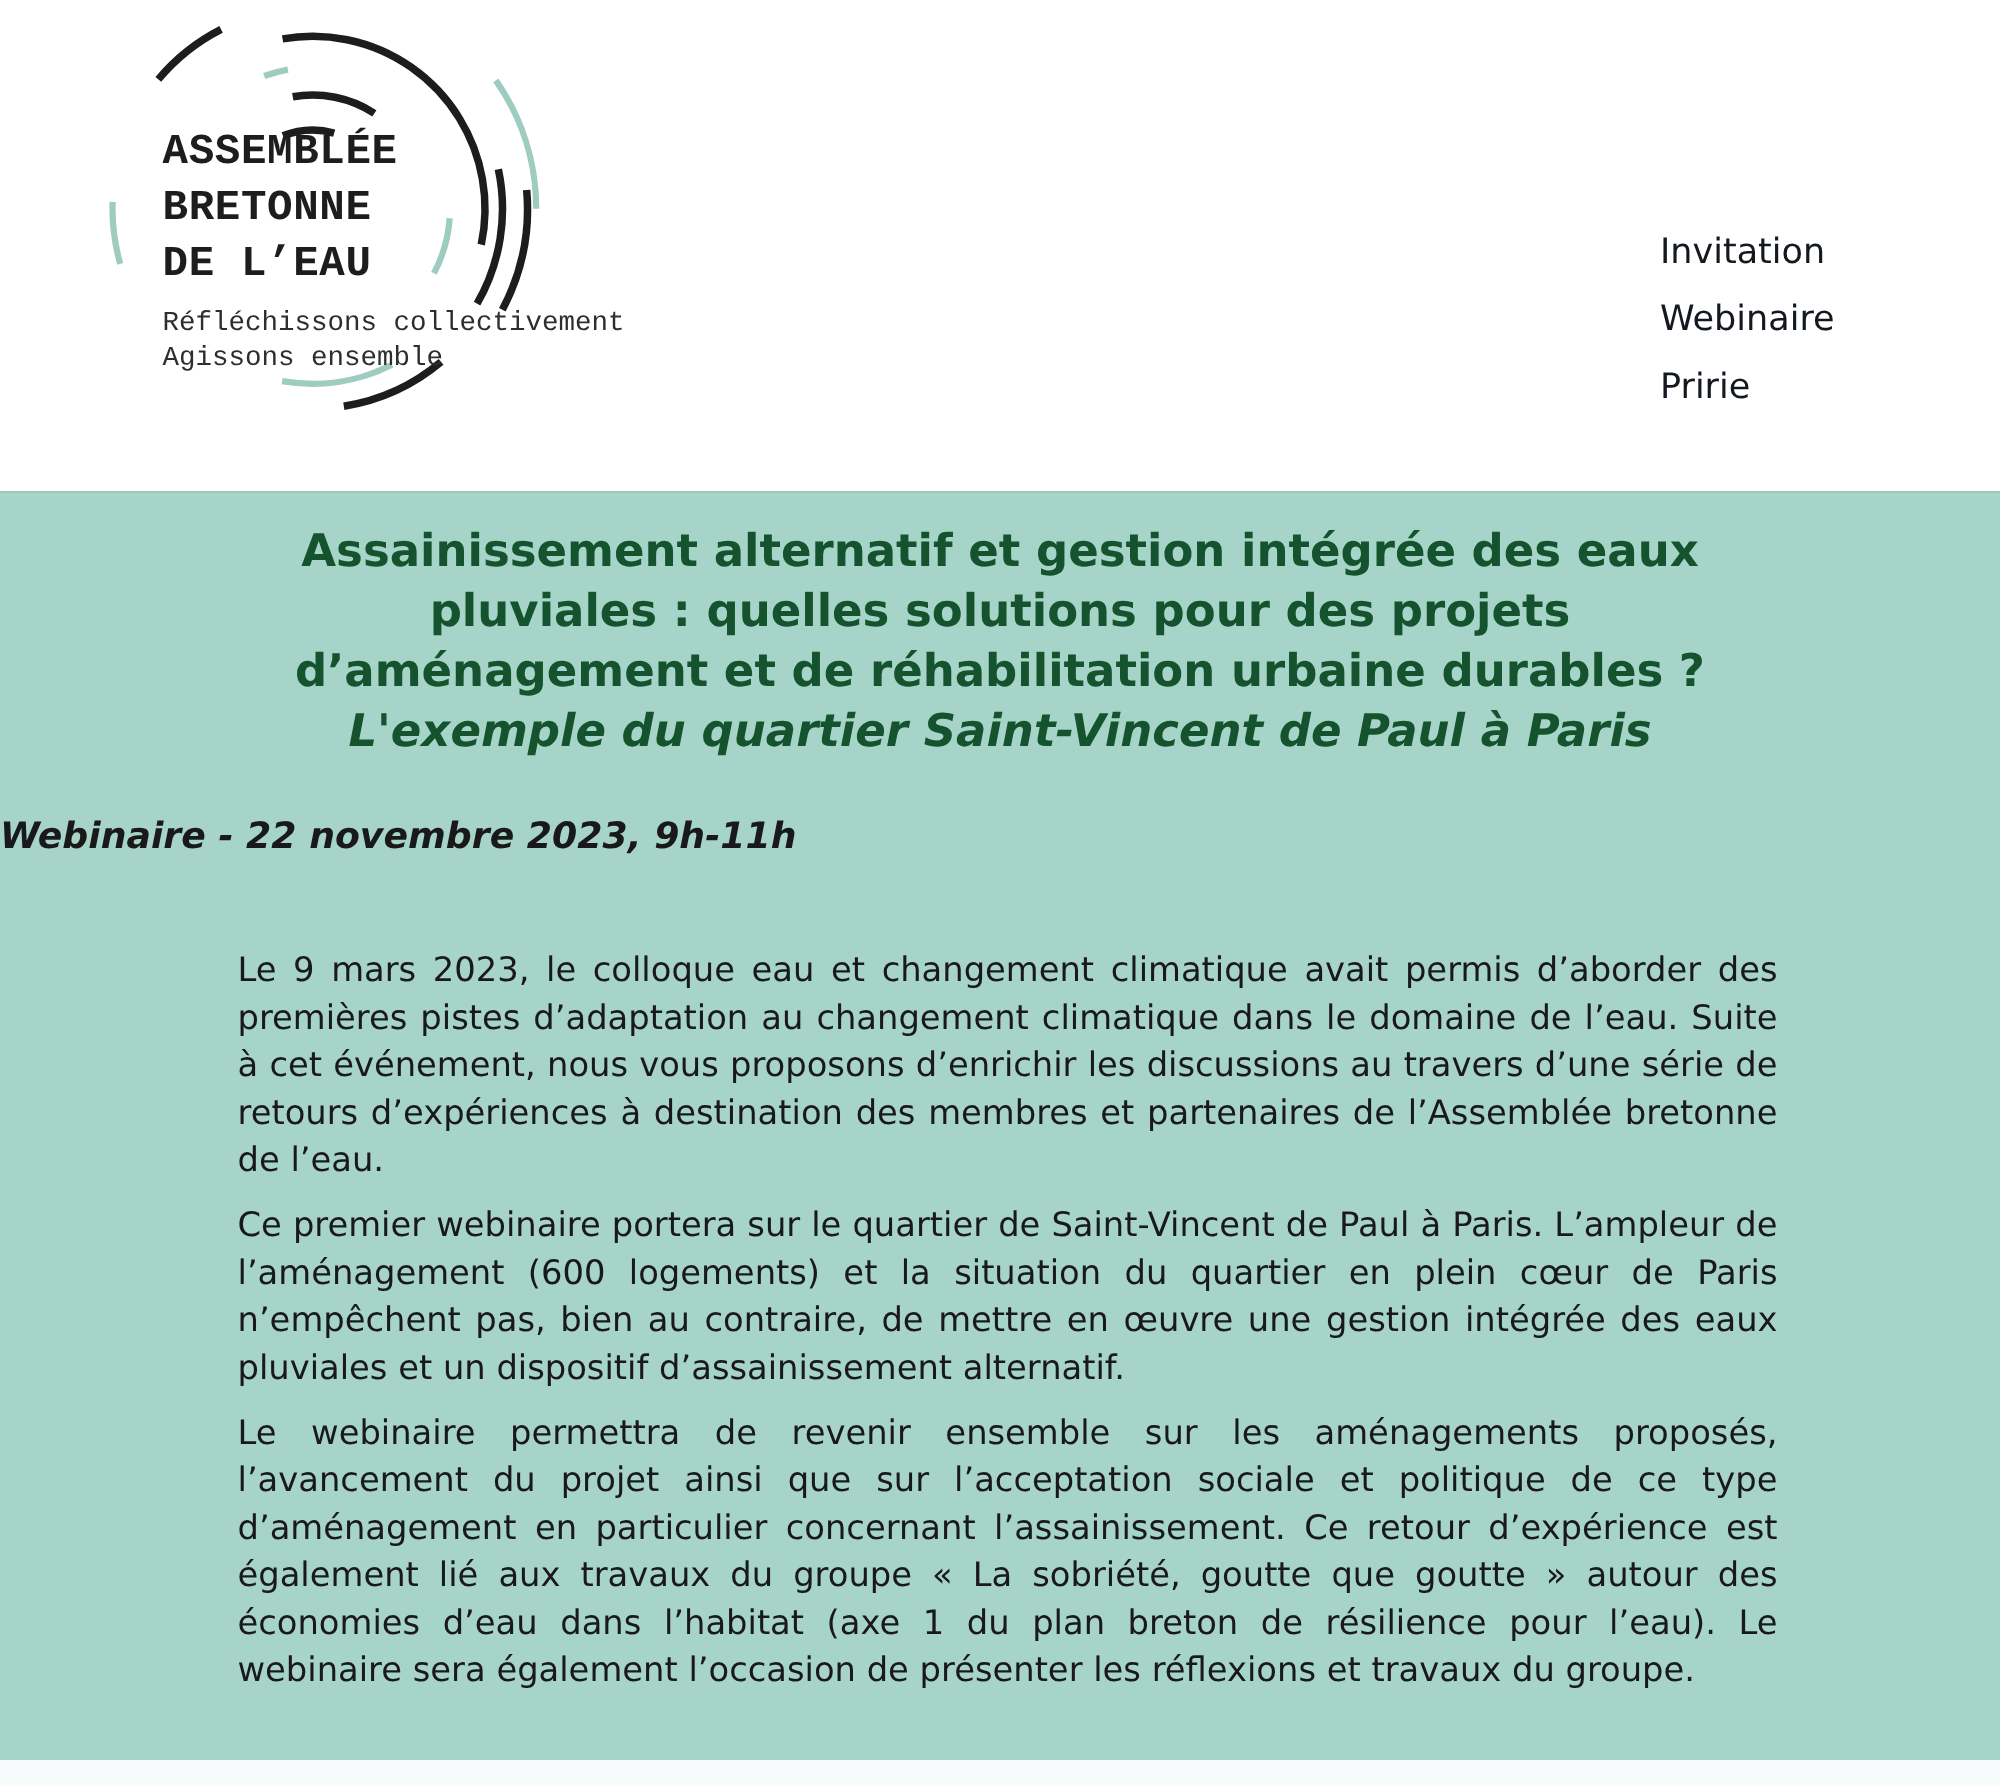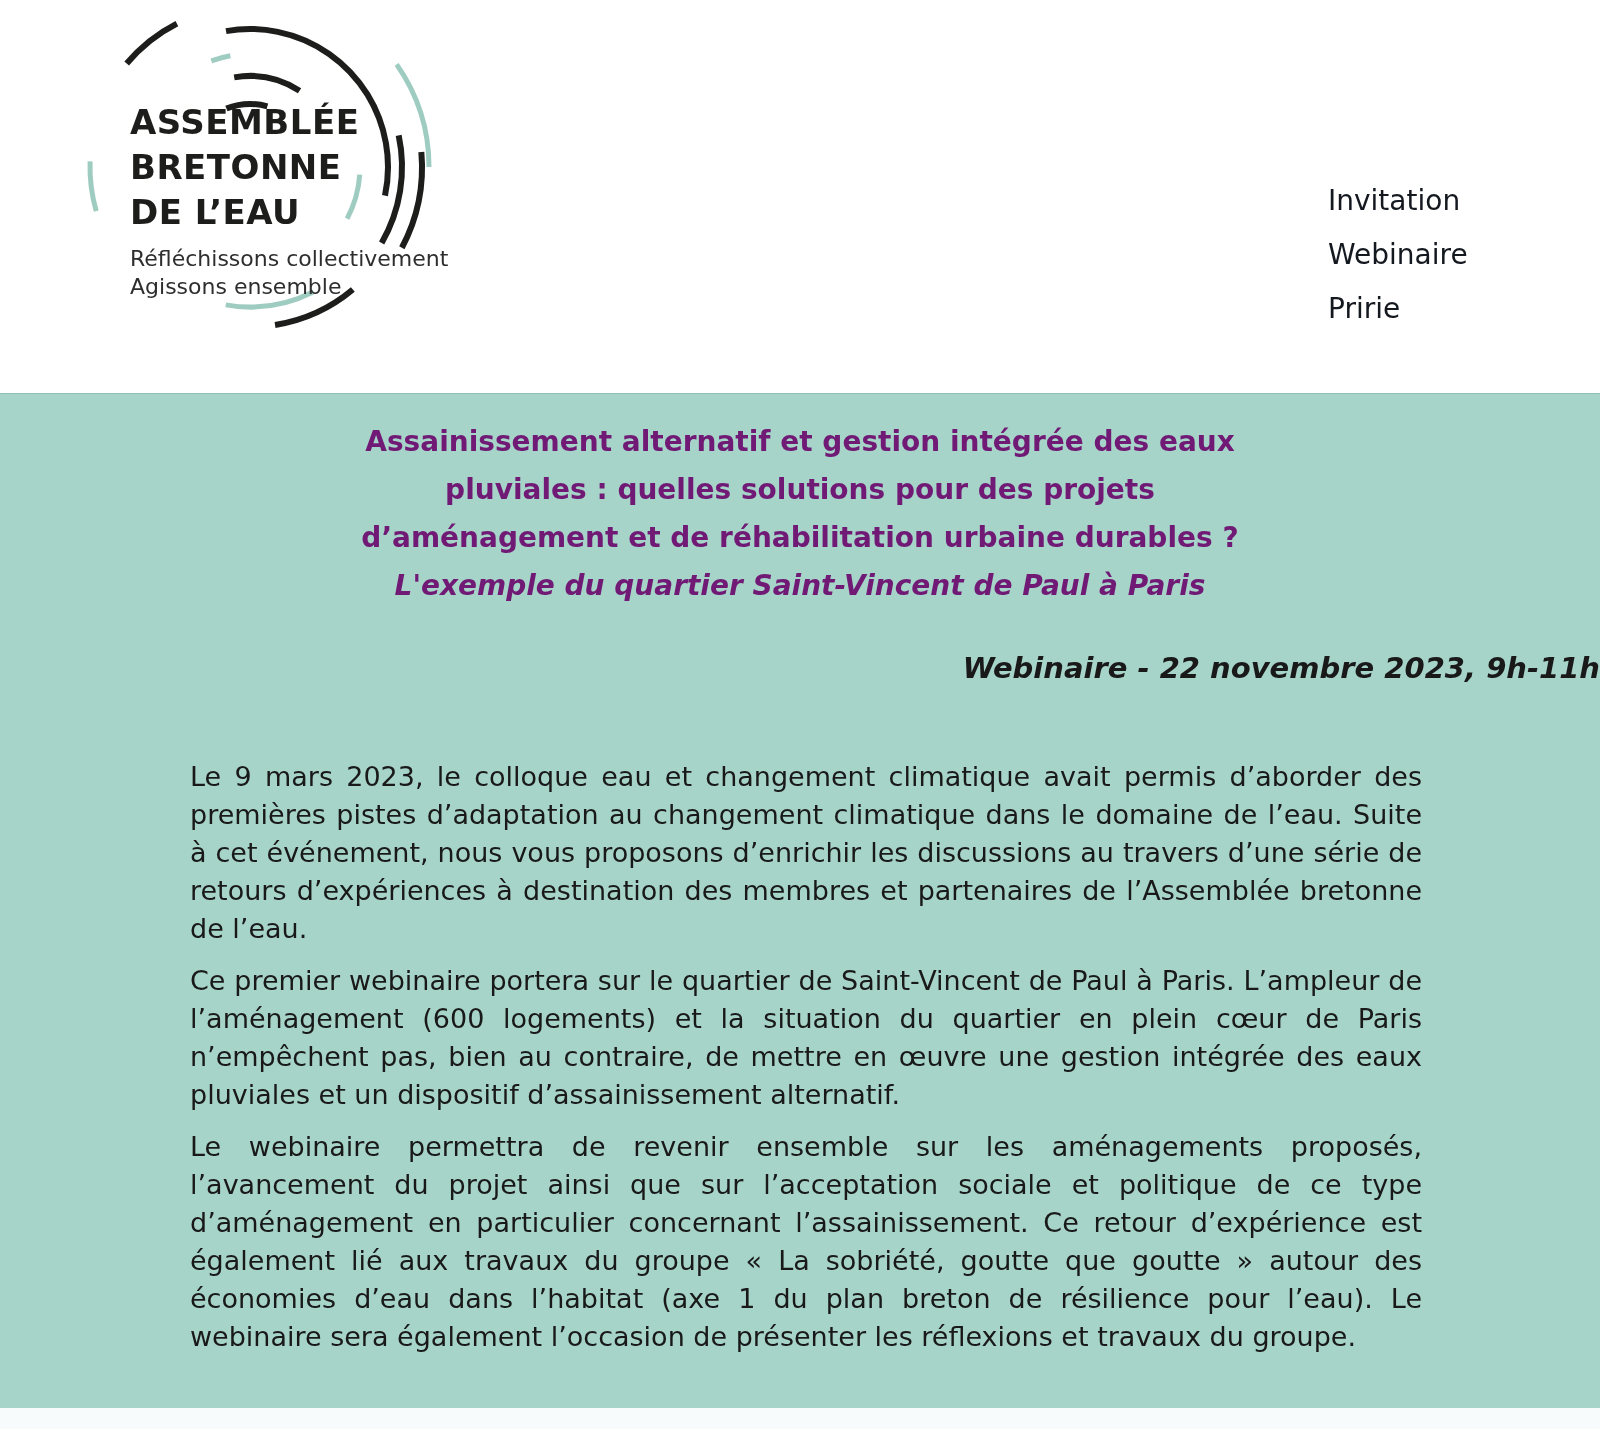--- a/index.html
+++ b/index.html
@@ -8,21 +8,21 @@
     position:relative;
     width:1600px;height:1429px;
     margin:0 auto;
     background:#ffffff;
     overflow:hidden;
     font-family:"DejaVu Sans","Liberation Sans",sans-serif;
     color:var(--text,#1a1a1a);
   }
   
   .header{position:relative;width:1600px;height:393px;background:#ffffff;}
-  .logo{position:absolute;left:85px;top:12px;width:360px;height:330px;}
+  .logo{position:absolute;left:85px;top:12px;width:360px;height:330px;font-family:Liberation Mono, monospace;}
   .logo svg{position:absolute;left:0;top:0;}
   .arc-b{fill:none;stroke:var(--logo-black,#1d1d1b);stroke-width:6;}
   .arc-t{fill:none;stroke:var(--logo-teal,#9fccc0);stroke-width:5;}
   .logo-text{position:absolute;left:45px;top:88px;}
   .logo-title{
     font-size:34px;line-height:45px;font-weight:bold;
     letter-spacing:0.5px;color:var(--logo-black,#1d1d1b);white-space:nowrap;
   }
   .logo-tagline{
     margin-top:10px;font-size:22px;line-height:28px;
@@ -36,26 +36,26 @@
   .banner{
     position:relative;width:1600px;height:1015px;
     box-sizing:border-box;
     background:var(--banner-bg,#a7d4c9);
     border-top:1px solid #8fc0b5;
     padding-top:24px;
     overflow:hidden;
   }
   .title{
     margin:0 auto;width:1250px;text-align:center;
-    font-size:28px;line-height:48px;font-weight:bold;color:#701a75;
+    font-size:36px;line-height:48px;font-weight:bold;color:#14532d;
   }
   .title-line{white-space:nowrap;}
   .subtitle{white-space:nowrap;font-style:italic;}
   .dateline{
-    margin-top:38px;text-align:right;
+    margin-top:38px;text-align:left;
     font-size:29px;line-height:40px;font-weight:bold;font-style:italic;
     color:#191919;
   }
   .body-text{
     margin:70px auto 0;width:1244px;
     font-size:27px;line-height:38px;color:#191919;
   }
   .body-text p{margin:0 0 14px 12px;text-align:justify;}
   .body-text p:last-child{margin-bottom:0;}
   .b{font-weight:normal;}

